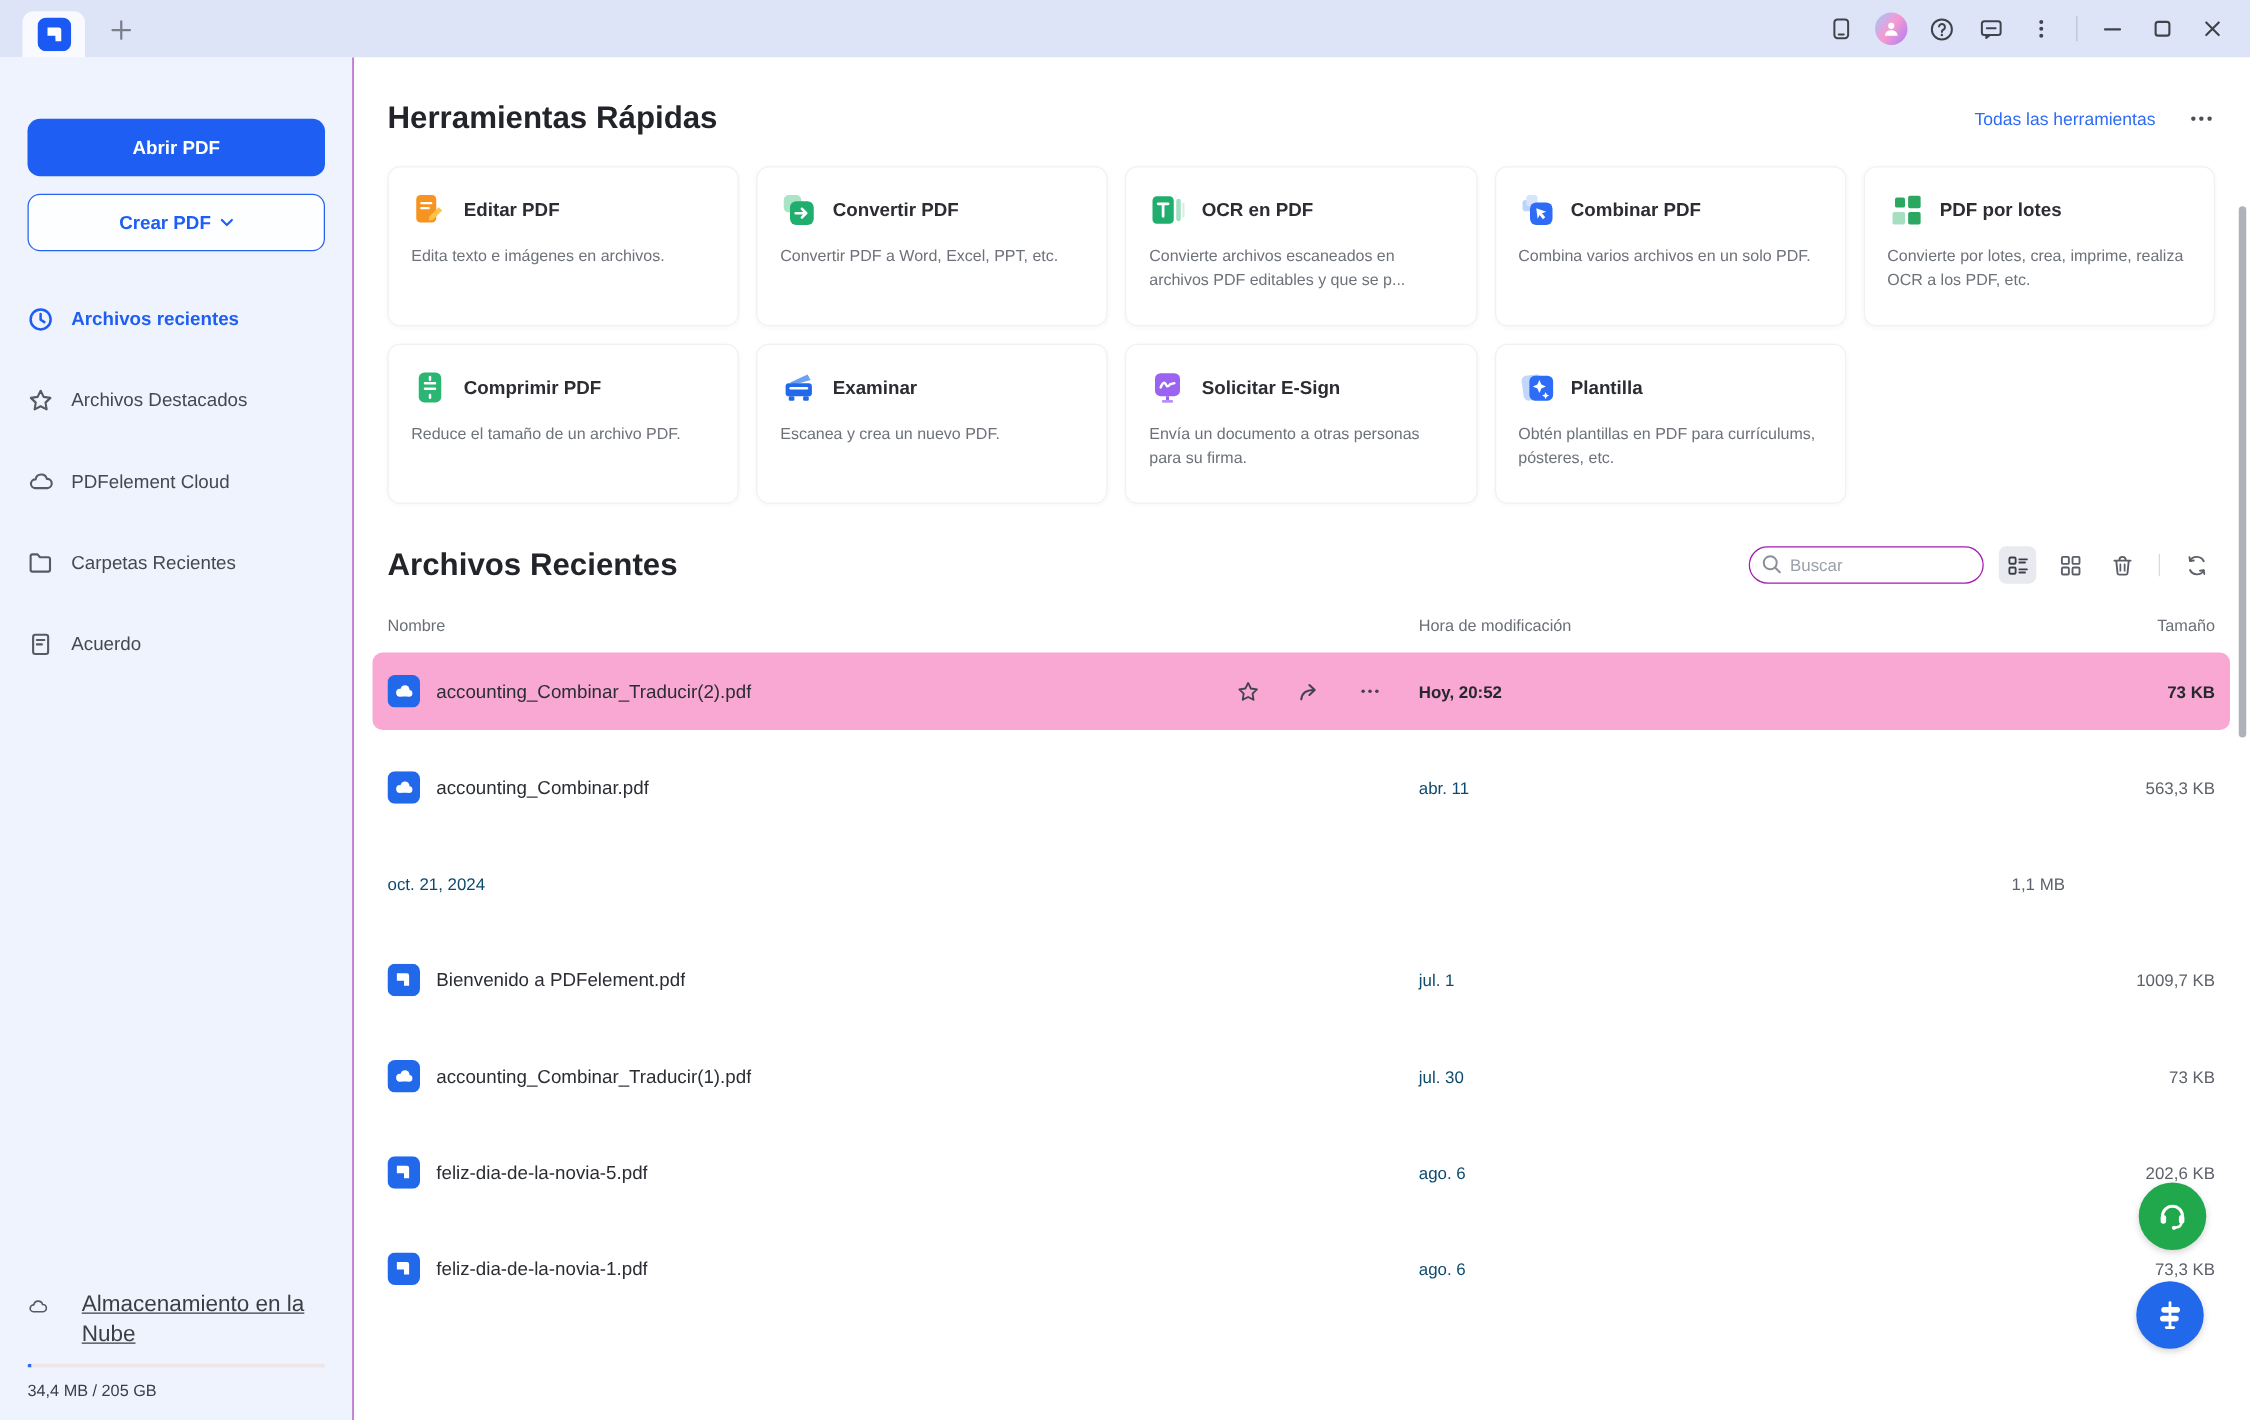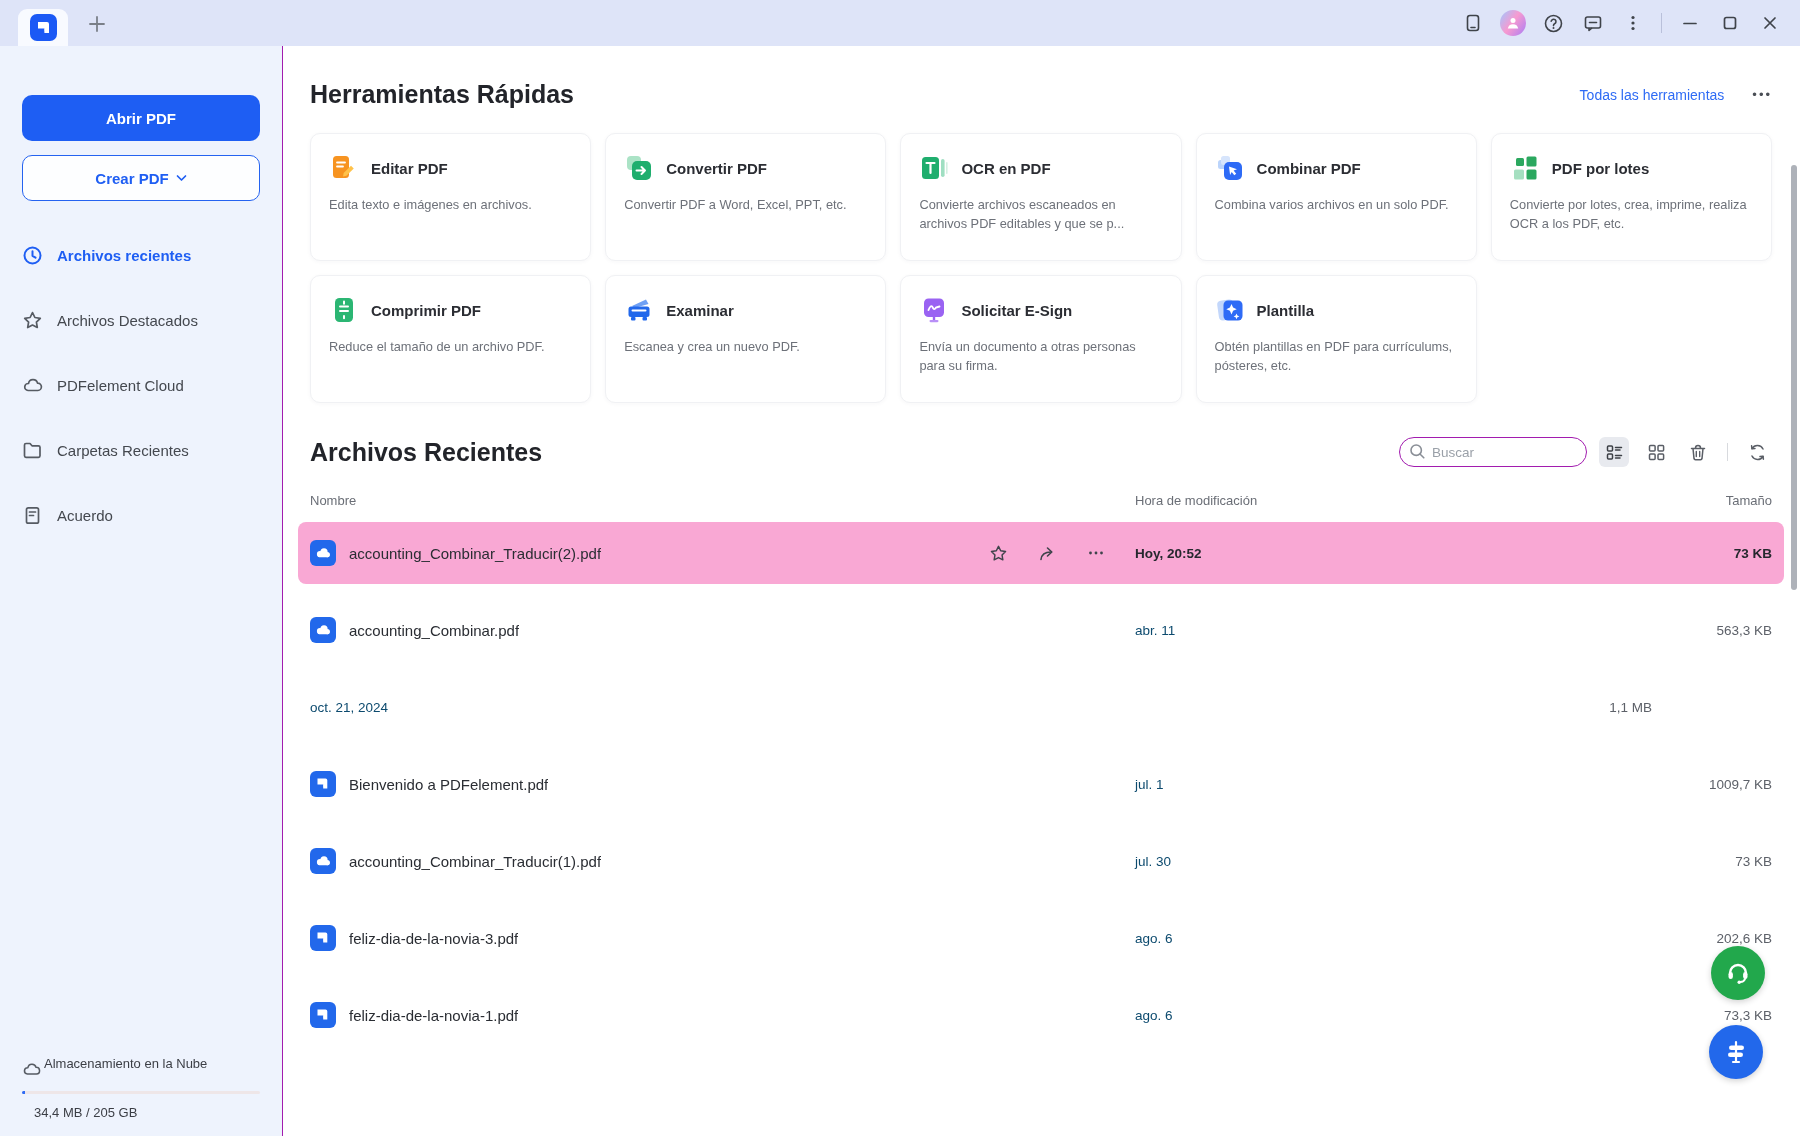--- a/index.html
+++ b/index.html
@@ -26,24 +26,24 @@
   .btn-open { width:100%; height:46px; background:#1E5EF3; color:#fff; font-weight:bold; font-size:15px;
               border:none; border-radius:10px; display:block; }
   .btn-create { margin-top:14px; width:100%; height:46px; background:#fdfeff; color:#1E5EF3; font-weight:bold;
                 font-size:15px; border:1px solid #2563F0; border-radius:10px;
                 display:flex; align-items:center; justify-content:center; gap:7px; }
   .nav { margin-top:34px; }
   .nav-item { display:flex; align-items:center; gap:14px; height:40px; margin-bottom:25px;
               font-size:15px; color:#44484f; cursor:default; }
   .nav-item.active { color:#1E5EF3; font-weight:bold; }
   .storage { position:absolute; left:22px; right:22px; bottom:16px; }
-  .storage-label { display:flex; gap:3px; font-size:13px; color:#3b3e45; line-height:1.3; }
+  .storage-label { display:flex; gap:27px; font-size:18px; color:#3b3e45; line-height:1.3;text-decoration:underline; }
   .storage-bar { margin-top:12px; height:3px; background:#eee6e8; border-radius:2px; overflow:hidden; }
   .storage-fill { width:3px; height:100%; background:#2E6BF5; }
-  .storage-usage { margin-top:11px; font-size:13px; color:#3b3e45;margin-left:12px; }
+  .storage-usage { margin-top:11px; font-size:13px; color:#3b3e45; }
 
   .main { position:relative; flex:1; background:#fff; padding:0 28px 0 27px; }
 
   
   .qt-header { display:flex; align-items:center; margin-top:34px; }
   .qt-title { font-size:25px; font-weight:bold; color:#22242a; }
   .qt-link { margin-left:auto; font-size:14px; color:#2E6BF5; cursor:pointer; }
   .qt-more { margin-left:28px; font-size:13px; color:#4a4e55; letter-spacing:2px; cursor:pointer; }
   .cards { margin-top:24px; display:grid; grid-template-columns:repeat(5,1fr); gap:14px; }
   .card { background:#fff; border:1px solid #f0f1f4; border-radius:10px; height:128px; padding:19px 18px 14px;
@@ -495,21 +495,21 @@
           <div class="cell-size">73 KB</div>
         </div>
 
         <div class="row">
           <div class="cell-name">
             <svg width="26" height="26" viewBox="0 0 26 26">
                 <rect width="26" height="26" rx="6" fill="#2268EB"></rect>
                 <path d="M7.5 7.5 h8 a1.8 1.8 0 0 1 1.8 1.8 v8.2 h-4.1 v-4 H7.5 z" fill="#fff"></path>
                 <rect x="13.6" y="13.9" width="2.3" height="2.3" fill="#fff"></rect>
               </svg>
-            <span class="fname">feliz-dia-de-la-novia-3.pdf</span>
+            <span class="fname">feliz-dia-de-la-novia-5.pdf</span>
           </div>
           <div class="cell-mod">ago. 6</div>
           <div class="cell-size">202,6 KB</div>
         </div>
 
         <div class="row">
           <div class="cell-name">
             <svg width="26" height="26" viewBox="0 0 26 26">
                 <rect width="26" height="26" rx="6" fill="#2268EB"></rect>
                 <path d="M7.5 7.5 h8 a1.8 1.8 0 0 1 1.8 1.8 v8.2 h-4.1 v-4 H7.5 z" fill="#fff"></path>

